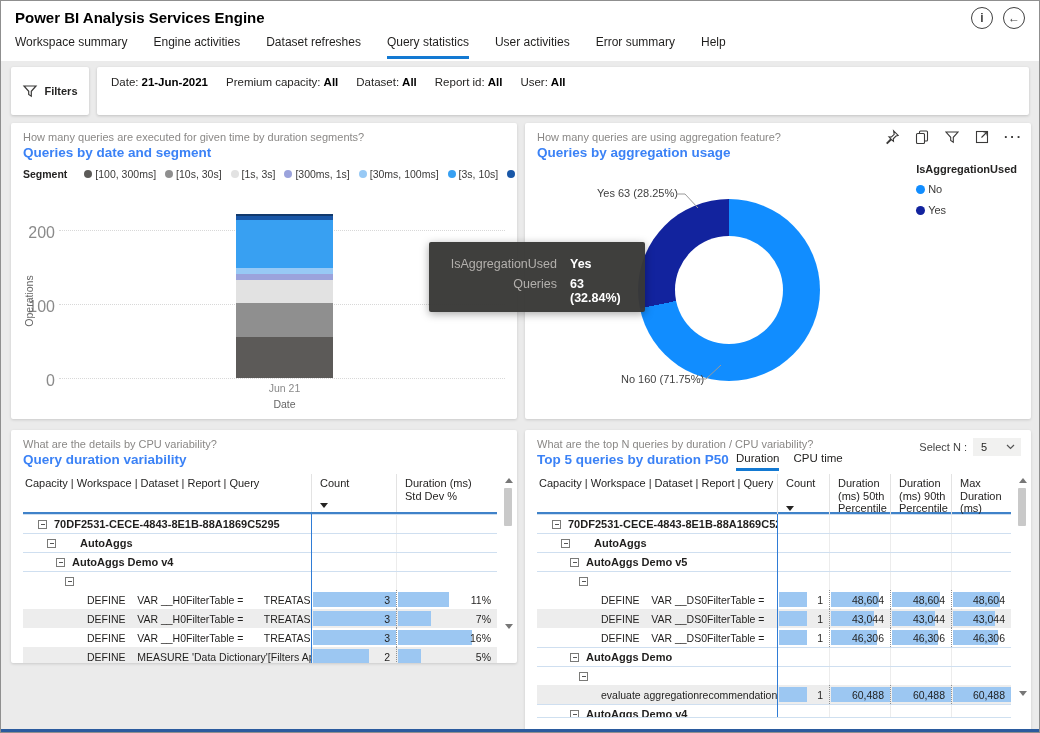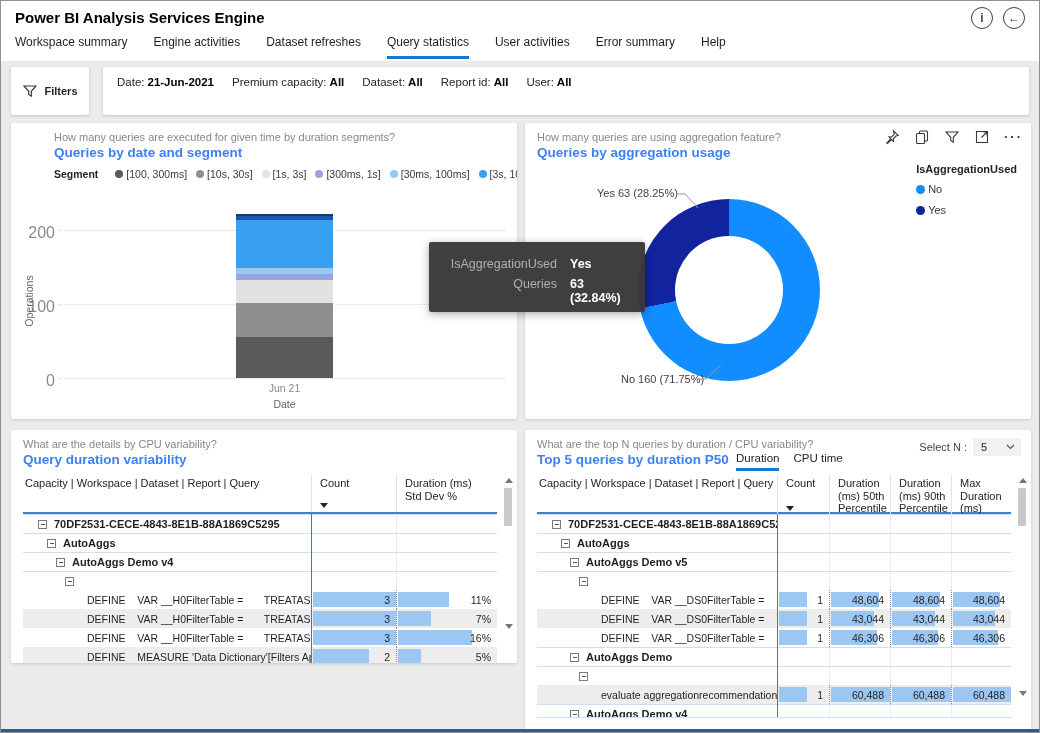--- a/index.html
+++ b/index.html
@@ -12,30 +12,30 @@
   .app-header { position:absolute; top:0; left:0; right:0; height:60px; background:#fff; }
   .app-title { position:absolute; left:14px; top:8px; font-size:15px; font-weight:700; color:#000; }
   .hdr-icons { position:absolute; right:14px; top:6px; display:flex; gap:10px; }
   .circ-icon { width:22px; height:22px; border:1.6px solid #3f3f3f; border-radius:50%; display:flex; align-items:center; justify-content:center; font-size:12px; color:#3f3f3f; font-weight:700; cursor:pointer; background:#fff; }
   .nav { position:absolute; left:14px; top:34px; display:flex; gap:26px; font-size:12px; color:#201f1e; }
   .nav .tab { padding-bottom:7px; cursor:pointer; }
   .nav .tab.active { border-bottom:3px solid #1379d2; }
 
   
   .dashboard { position:absolute; top:60px; left:0; right:0; bottom:3px; background:#ebebeb; }
-  .filter-row { display:flex; gap:14px; margin:6px 10px 0 10px; height:48px; }
+  .filter-row { display:flex; gap:8px; margin:6px 10px 0 10px; height:48px; }
   .filters-btn { width:78px; background:#fff; border-radius:2px; box-shadow:0 1px 3px rgba(0,0,0,.18); display:flex; align-items:center; justify-content:center; gap:6px; cursor:pointer; }
   .filters-btn span { font-size:11px; font-weight:700; color:#252423; }
   .filters-vals { flex:1; background:#fff; border-radius:2px; box-shadow:0 1px 3px rgba(0,0,0,.18); padding:9px 14px; font-size:11.5px; display:flex; gap:18px; align-items:flex-start; }
   .fitem .flabel { color:#252423; }
   .fitem .fval { font-weight:700; color:#000; margin-left:3px; }
 
   .grid { position:absolute; top:62px; left:10px; right:10px; bottom:0; }
   .panel { position:absolute; background:#fff; border-radius:2px; box-shadow:0 1px 3px rgba(0,0,0,.14); overflow:hidden; }
-  #p1 { left:0; top:0; width:506px; height:296px;padding-left:31px; }
+  #p1 { left:0; top:0; width:506px; height:296px; }
   #p2 { left:514px; top:0; width:506px; height:296px; }
   #p3 { left:0; top:307px; width:506px; height:233px; }
   #p4 { left:514px; top:307px; width:506px; height:304px; }
   .q-title { font-size:11px; color:#8a8886; margin:8px 12px 2px 12px; white-space:nowrap; }
   .p-title { font-size:13.5px; font-weight:700; color:#3b82f6; margin:2px 12px 0 12px; white-space:nowrap; }
 
   
   .seg-legend { display:flex; align-items:center; gap:9px; margin:8px 12px 0 12px; font-size:10.5px; color:#3b3a39; white-space:nowrap; }
   .seg-legend .lt { font-weight:700; color:#252423; margin-right:8px; }
   .li { display:flex; align-items:center; gap:3px; cursor:pointer; }
@@ -82,21 +82,21 @@
   .td { height:100%; display:flex; align-items:center; overflow:hidden; }
   .td.q { white-space:pre; }
   .td.num { position:relative; justify-content:flex-end; padding-right:6px; }
   .tr.data .td.num { border-left:1px dotted #8f8f8f; }
   .tr.group .td.num { border-left:1px solid #ececec; }
   .dbar { position:absolute; left:1px; top:2px; bottom:2px; background:#9cc7f2; }
   .td.num .v { position:relative; z-index:1; }
   .freeze { position:absolute; top:0; bottom:0; width:1px; background:#2f7cd6; z-index:2; }
   .cbox { width:9px; height:9px; border:1px solid #7a7a78; position:relative; flex:0 0 auto; margin-right:7px; background:#fff; cursor:pointer; }
   .cbox::after { content:""; position:absolute; left:1.5px; right:1.5px; top:3.5px; height:1px; background:#555; }
-  .ind0 { padding-left:15px; } .ind1 { padding-left:24px; } .ind2 { padding-left:33px; } .ind3 { padding-left:42px; }
+  .ind0 { padding-left:15px; } .ind1 { padding-left:24px;gap:17px; } .ind2 { padding-left:33px; } .ind3 { padding-left:42px; }
   .qpad { padding-left:64px; }
 
   
   .sb { position:absolute; right:3px; width:11px; top:46px; bottom:28px; }
   .sb .arr { position:absolute; left:1.5px; width:0; height:0; border-left:4px solid transparent; border-right:4px solid transparent; }
   .sb .arr.up { top:2px; border-bottom:5px solid #777; }
   .sb .arr.dn { bottom:2px; border-top:5px solid #777; }
   .sb .thumb { position:absolute; left:1px; top:12px; width:8px; height:38px; background:#c9c9c9; border-radius:1px; }
 
   

